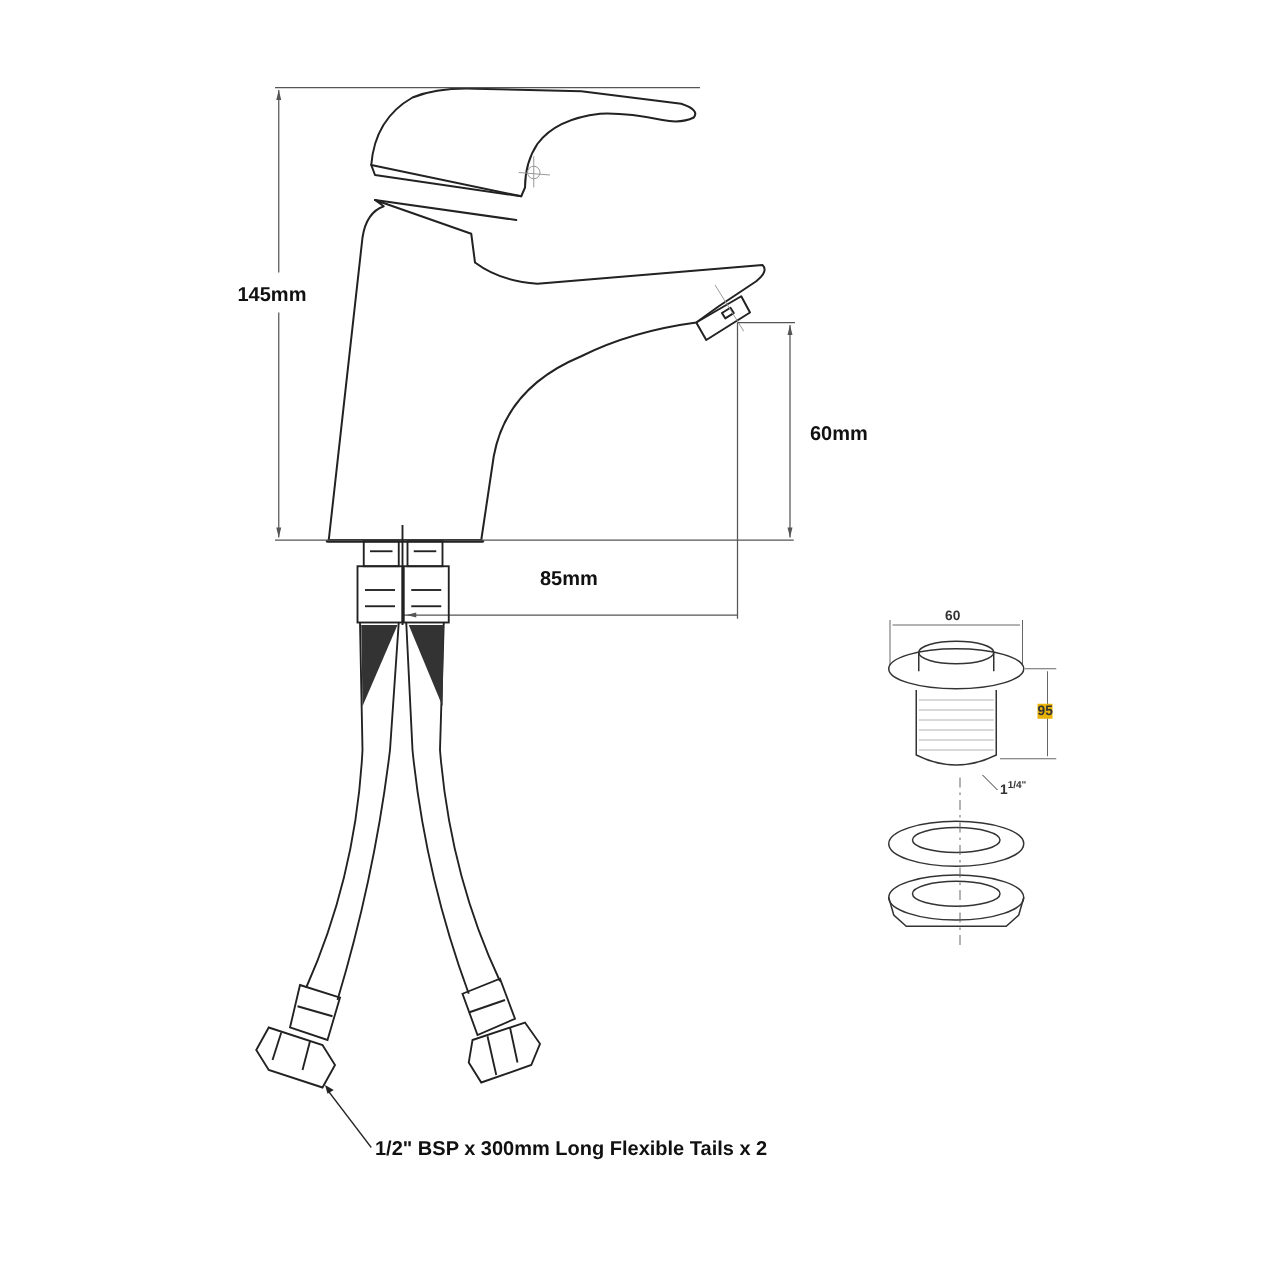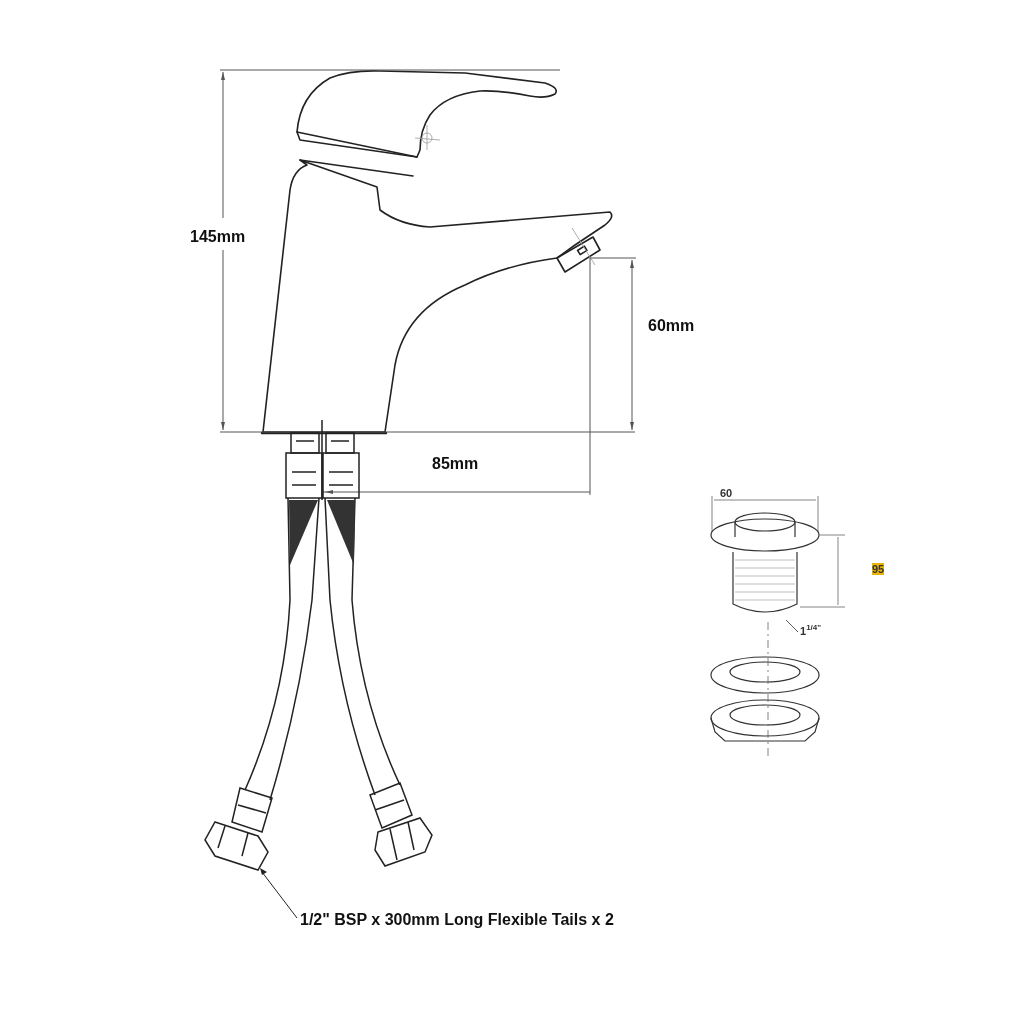--- a/index.html
+++ b/index.html
@@ -115,19 +115,19 @@
     <ellipse cx="765" cy="675" rx="54" ry="18"></ellipse>
     <ellipse cx="765" cy="672" rx="35" ry="10"></ellipse>
     <ellipse cx="765" cy="718" rx="54" ry="18"></ellipse>
     <ellipse cx="765" cy="715" rx="35" ry="10"></ellipse>
     <path d="M711,718 L715,732 L725,741 L805,741 L815,732 L819,718"></path>
     <line x1="768" y1="622" x2="768" y2="760" stroke="#666" stroke-width="0.8" stroke-dasharray="8 4 2 4"></line>
   </g>
 </svg>
 
 <div class="lbl lbl-lg" style="left:190px;top:228px;text-align:center;">145mm</div>
-<div class="lbl lbl-lg" style="left:648px;top:317px;">60mm</div>
+<div class="lbl lbl-lg" style="left:648px;top:339px;">60mm</div>
 <div class="lbl lbl-lg" style="left:432px;top:455px;">85mm</div>
 <div class="lbl lbl-lg" style="left:300px;top:911px;">1/2" BSP x 300mm Long Flexible Tails x 2</div>
 
-<div class="lbl lbl-sm" style="left:720px;top:487px;">60</div>
-<div class="lbl lbl-sm" style="left:830px;top:563px;background:#eab308;margin-left:42px;">95</div>
+<div class="lbl lbl-sm" style="left:756px;top:487px;">60</div>
+<div class="lbl lbl-sm" style="left:830px;top:563px;background:#eab308;">95</div>
 <div class="lbl lbl-sm" style="left:800px;top:623px;"><span>1</span><sup class="s">1/4"</sup></div>
 
 </body></html>

